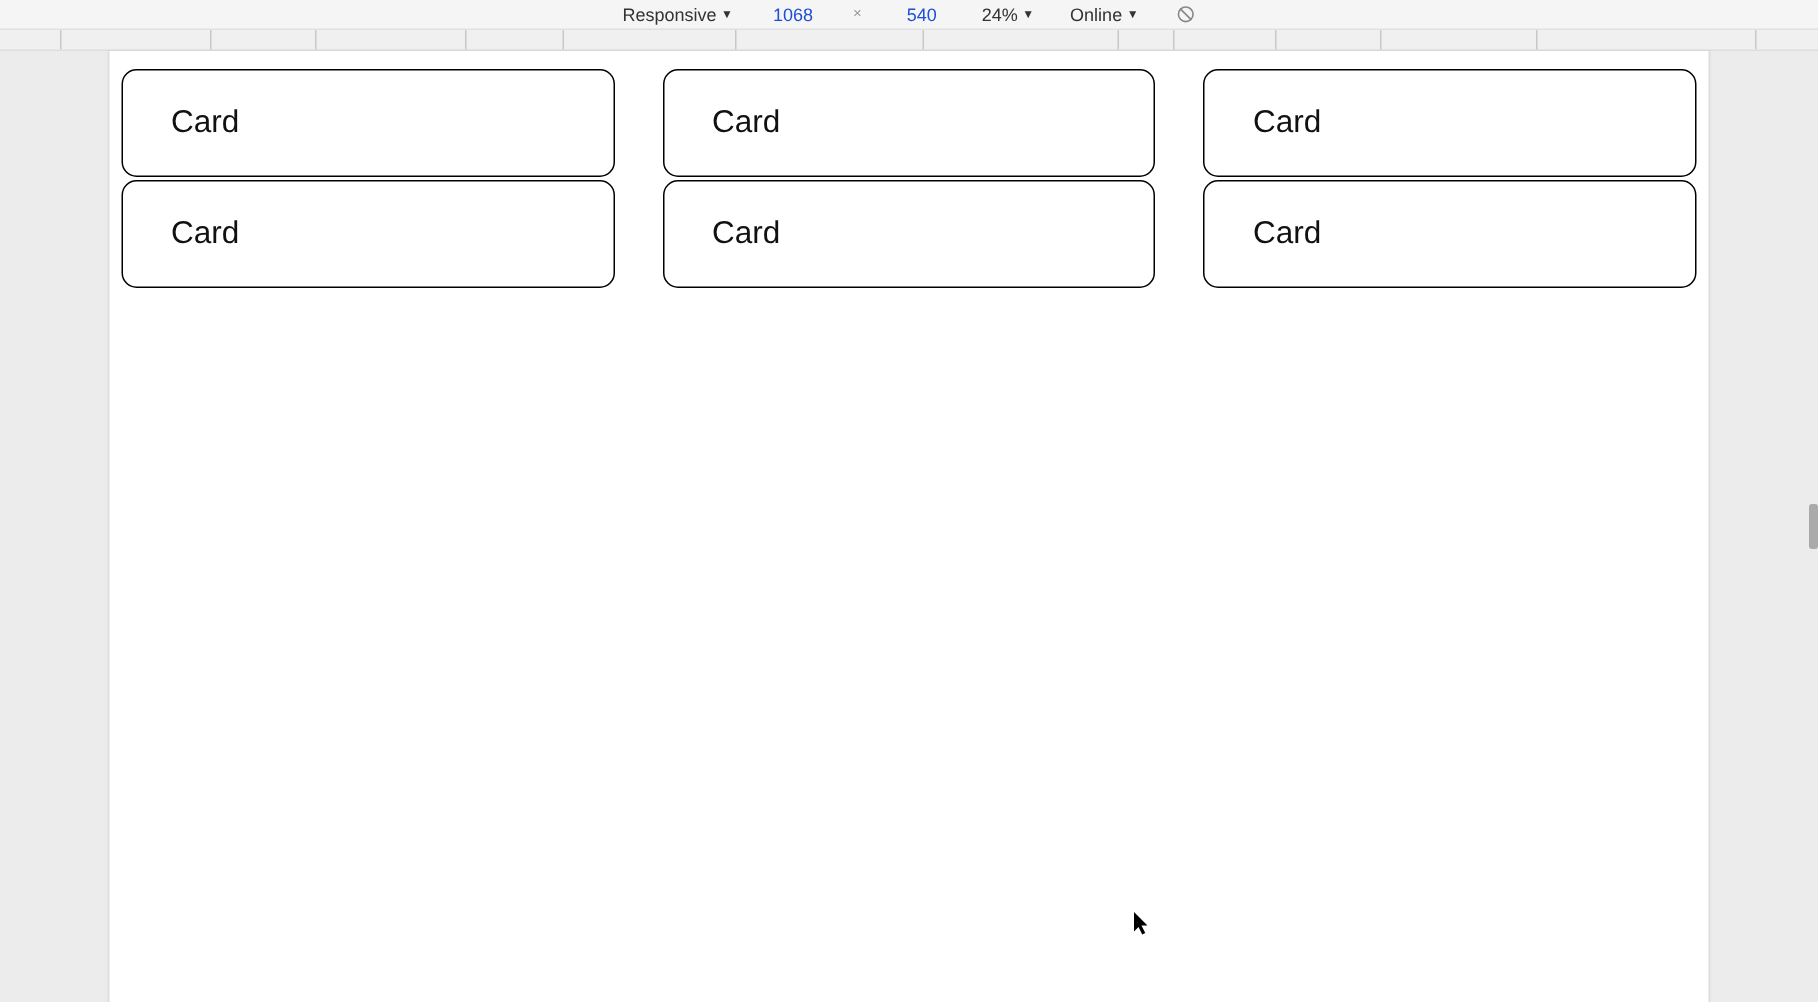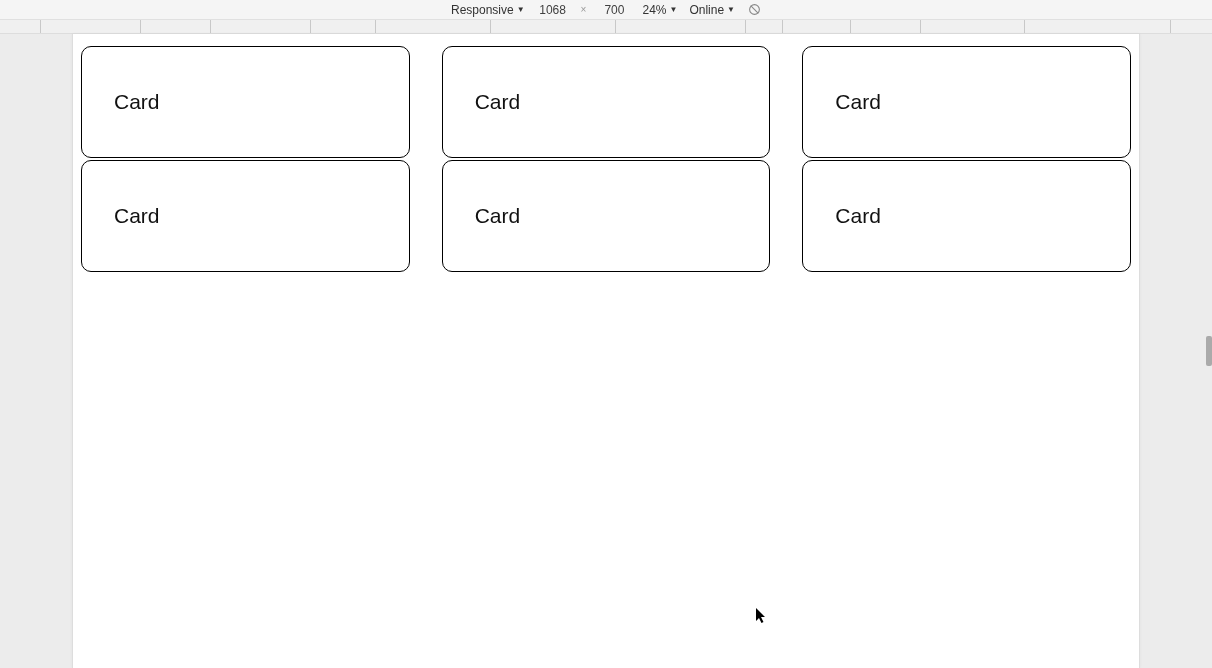--- a/index.html
+++ b/index.html
@@ -15,42 +15,42 @@
       overflow: hidden;
       position: relative;
     }
     .devtools-bar {
       height: 20px;
       background: #f5f5f5;
       border-bottom: 1px solid #e0e0e0;
       display: flex;
       align-items: center;
       justify-content: center;
-      gap: 12px;
+      gap: 24px;
       font-size: 12px;
       color: #333;
     }
     .devtools-bar .dropdown {
       display: inline-flex;
       align-items: center;
       gap: 3px;
       cursor: pointer;
     }
     .devtools-bar .dropdown .caret {
       font-size: 8px;
     }
     .devtools-bar .dim-sep {
       color: #999;
       font-size: 10px;
     }
     .devtools-bar .dim-input {
       width: 32px;
       text-align: center;
       font-size: 12px;
-      color: #404040;
+      color: #1d4ed8;
     }
     .devtools-bar .rotate-icon {
       width: 14px;
       height: 14px;
       display: inline-flex;
       align-items: center;
       justify-content: center;
       cursor: pointer;
       color: #888;
     }
@@ -85,21 +85,21 @@
     }
     .grid {
       display: grid;
       grid-template-columns: repeat(3, 1fr);
       column-gap: 32px;
       row-gap: 2px;
     }
     .card {
       border: 1.5px solid #000;
       border-radius: 10px;
-      height: 112px;
+      height: 72px;
       padding: 28px 32px;
       font-size: 21px;
       color: #111;
       background: #fff;
       display: flex;
       align-items: center;
     }
     .resize-handle {
       position: absolute;
       right: 0;
@@ -123,21 +123,21 @@
 </head>
 <body>
 
 <div class="devtools-bar">
   <span class="dropdown">
     <span>Responsive</span>
     <span class="caret">▼</span>
   </span>
   <span class="dim-input">1068</span>
   <span class="dim-sep">×</span>
-  <span class="dim-input">700</span>
+  <span class="dim-input">540</span>
   <span class="dropdown">
     <span>24%</span>
     <span class="caret">▼</span>
   </span>
   <span class="dropdown">
     <span>Online</span>
     <span class="caret">▼</span>
   </span>
   <span class="rotate-icon">
     <svg width="13" height="13" viewBox="0 0 24 24" fill="none" stroke="currentColor" stroke-width="2">

